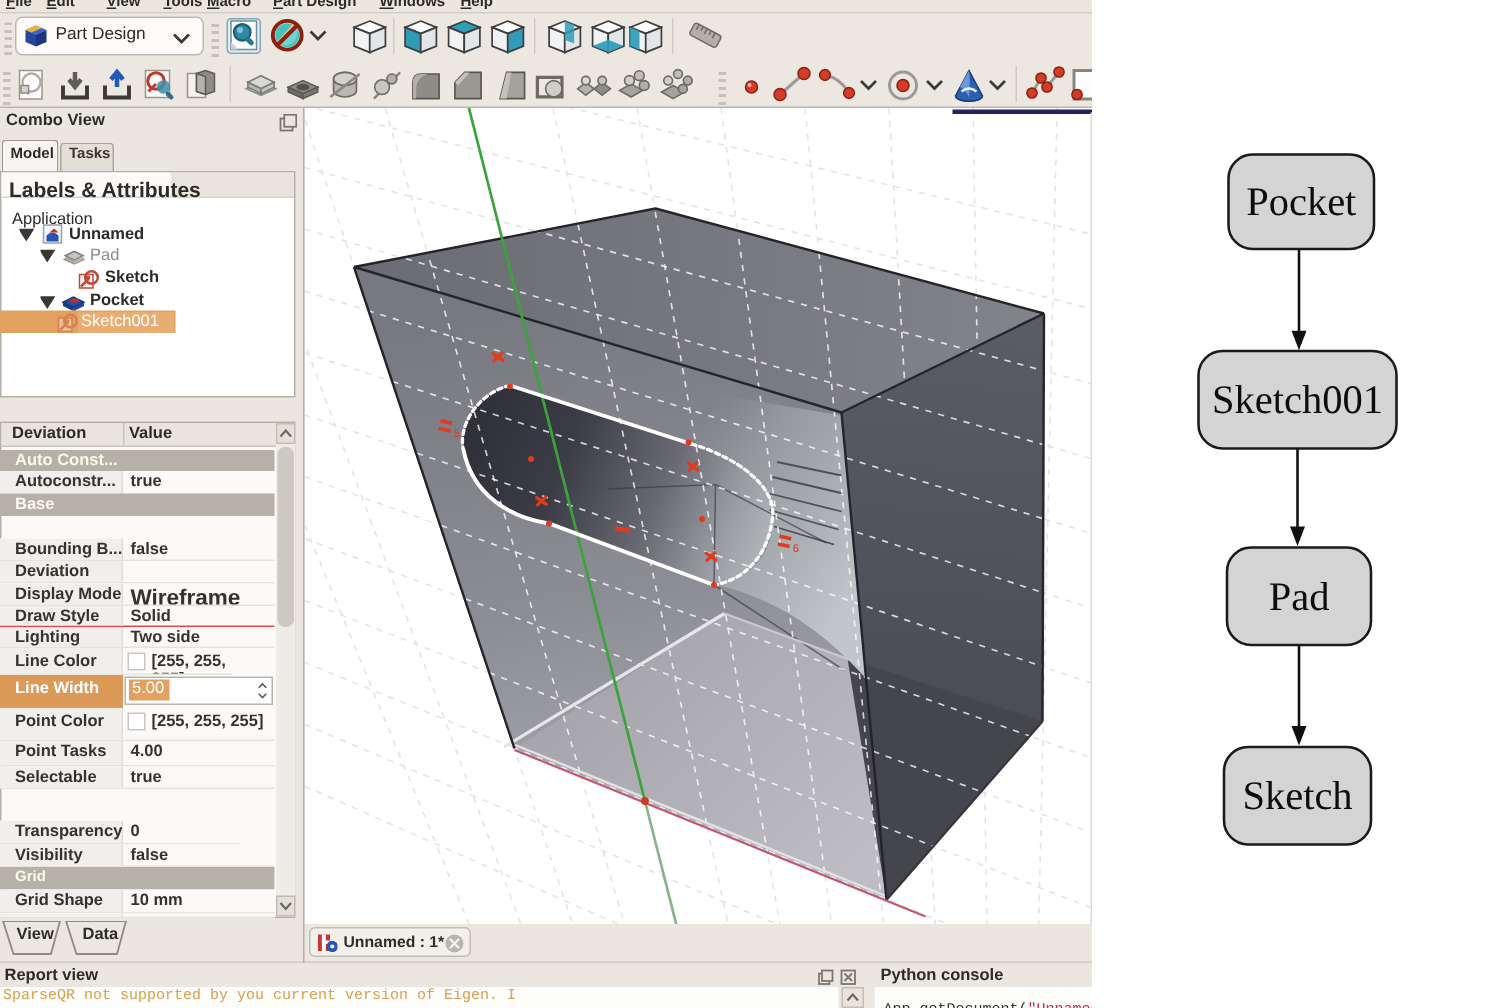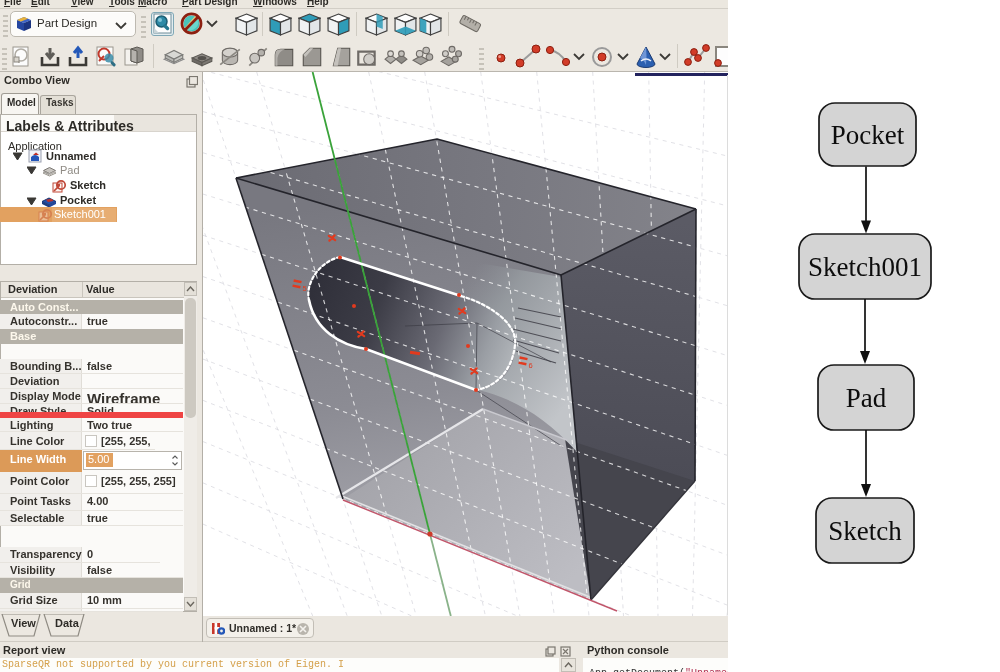--- a/index.html
+++ b/index.html
@@ -332,29 +332,29 @@
     <div style="position:absolute;left:0px;top:374px;width:183px;height:15px;background:#fbfaf8;border-bottom:1px solid #e6e3dd;overflow:hidden">
       <div style="position:absolute;left:0;top:0;width:82px;height:15px;background:#f1efec;border-right:1px solid #e0ddd7"></div>
       <span style="position:absolute;left:10px;top:1px;font-size:11px;font-weight:700;color:#35322d">Deviation</span>
       <span style="position:absolute;left:87px;top:14px;font-size:11px;font-weight:700;color:#35322d">0.20</span>
     </div>
     <div style="position:absolute;left:0px;top:389px;width:183px;height:14.5px;background:#fbfaf8;border-bottom:1px solid #e6e3dd;overflow:hidden">
       <div style="position:absolute;left:0;top:0;width:82px;height:14.5px;background:#f1efec;border-right:1px solid #e0ddd7"></div>
       <span style="position:absolute;left:10px;top:1px;font-size:11px;font-weight:700;color:#35322d">Display Mode</span>
       <span style="position:absolute;left:87px;top:1px;font-size:15px;font-weight:700;color:#35322d">Wireframe</span>
     </div>
-    <div style="position:absolute;left:0px;top:403.5px;width:183px;height:14.5px;background:#fbfaf8;border-bottom:6px solid #ef4444;overflow:hidden">
+    <div style="position:absolute;left:0px;top:403.5px;width:183px;height:14.5px;background:#fbfaf8;border-bottom:1px solid #ef4444;overflow:hidden">
       <div style="position:absolute;left:0;top:0;width:82px;height:14.5px;background:#f1efec;border-right:1px solid #e0ddd7"></div>
       <span style="position:absolute;left:10px;top:1px;font-size:11px;font-weight:700;color:#35322d">Draw Style</span>
       <span style="position:absolute;left:87px;top:1px;font-size:11px;font-weight:700;color:#35322d">Solid</span>
     </div>
     <div style="position:absolute;left:0px;top:418px;width:183px;height:14px;background:#fbfaf8;border-bottom:1px solid #e6e3dd;overflow:hidden">
       <div style="position:absolute;left:0;top:0;width:82px;height:14px;background:#f1efec;border-right:1px solid #e0ddd7"></div>
       <span style="position:absolute;left:10px;top:1px;font-size:11px;font-weight:700;color:#35322d">Lighting</span>
-      <span style="position:absolute;left:87px;top:1px;font-size:11px;font-weight:700;color:#35322d">Two true</span>
+      <span style="position:absolute;left:87px;top:1px;font-size:11px;font-weight:700;color:#35322d">Two side</span>
     </div>
     <div style="position:absolute;left:0px;top:432px;width:155px;height:18px;background:#fbfaf8;border-bottom:1px solid #e6e3dd;overflow:hidden">
       <div style="position:absolute;left:0;top:0;width:82px;height:18px;background:#f1efec;border-right:1px solid #e0ddd7"></div>
       <span style="position:absolute;left:10px;top:3px;font-size:11px;font-weight:700;color:#35322d">Line Color</span>
       <div style="position:absolute;left:85px;top:3px;width:12px;height:12px;background:#ffffff;border:1px solid #c9c6c0"></div>
       <span style="position:absolute;left:101px;top:3px;font-size:11px;font-weight:700;color:#35322d">[255, 255, 255]</span>
     </div>
     <div style="position:absolute;left:0px;top:450px;width:183px;height:22px;background:#fbfaf8;overflow:hidden">
       <div style="position:absolute;left:0;top:0;width:82px;height:22px;background:#dc9a58"></div>
       <span style="position:absolute;left:10px;top:3px;font-size:11px;font-weight:700;color:#fff">Line Width</span>
@@ -390,21 +390,21 @@
     <div style="position:absolute;left:0px;top:563px;width:183px;height:15px;background:#fbfaf8;border-bottom:1px solid #e6e3dd;overflow:hidden">
       <div style="position:absolute;left:0;top:0;width:82px;height:15px;background:#f1efec;border-right:1px solid #e0ddd7"></div>
       <span style="position:absolute;left:10px;top:1px;font-size:11px;font-weight:700;color:#35322d">Visibility</span>
       <span style="position:absolute;left:87px;top:1px;font-size:11px;font-weight:700;color:#35322d">false</span>
     </div>
     <div style="position:absolute;left:0px;top:578px;width:183px;height:15px;background:#b5b1a8;overflow:hidden">
       <span style="position:absolute;left:10px;top:1px;font-size:10px;font-weight:700;color:#fdf8ec">Grid</span>
     </div>
     <div style="position:absolute;left:0px;top:593px;width:183px;height:16px;background:#fbfaf8;border-bottom:1px solid #e6e3dd;overflow:hidden">
       <div style="position:absolute;left:0;top:0;width:82px;height:16px;background:#f1efec;border-right:1px solid #e0ddd7"></div>
-      <span style="position:absolute;left:10px;top:1px;font-size:11px;font-weight:700;color:#35322d">Grid Size</span>
+      <span style="position:absolute;left:10px;top:1px;font-size:11px;font-weight:700;color:#35322d">Grid Shape</span>
       <span style="position:absolute;left:87px;top:1px;font-size:11px;font-weight:700;color:#35322d">10 mm</span>
     </div>
     <div style="position:absolute;left:0px;top:609px;width:183px;height:3px;background:#fbfaf8;border-bottom:1px solid #e6e3dd;overflow:hidden">
       <div style="position:absolute;left:0;top:0;width:82px;height:3px;background:#f1efec;border-right:1px solid #e0ddd7"></div>
       <span style="position:absolute;left:10px;top:1px;font-size:11px;font-weight:700;color:#35322d">Grid Sn...</span>
       <span style="position:absolute;left:87px;top:1px;font-size:11px;font-weight:700;color:#35322d">fal</span>
     </div>
   </div>
 
 <div class="abs" style="left:184px;top:282px;width:13px;height:329px;background:#efece7">

